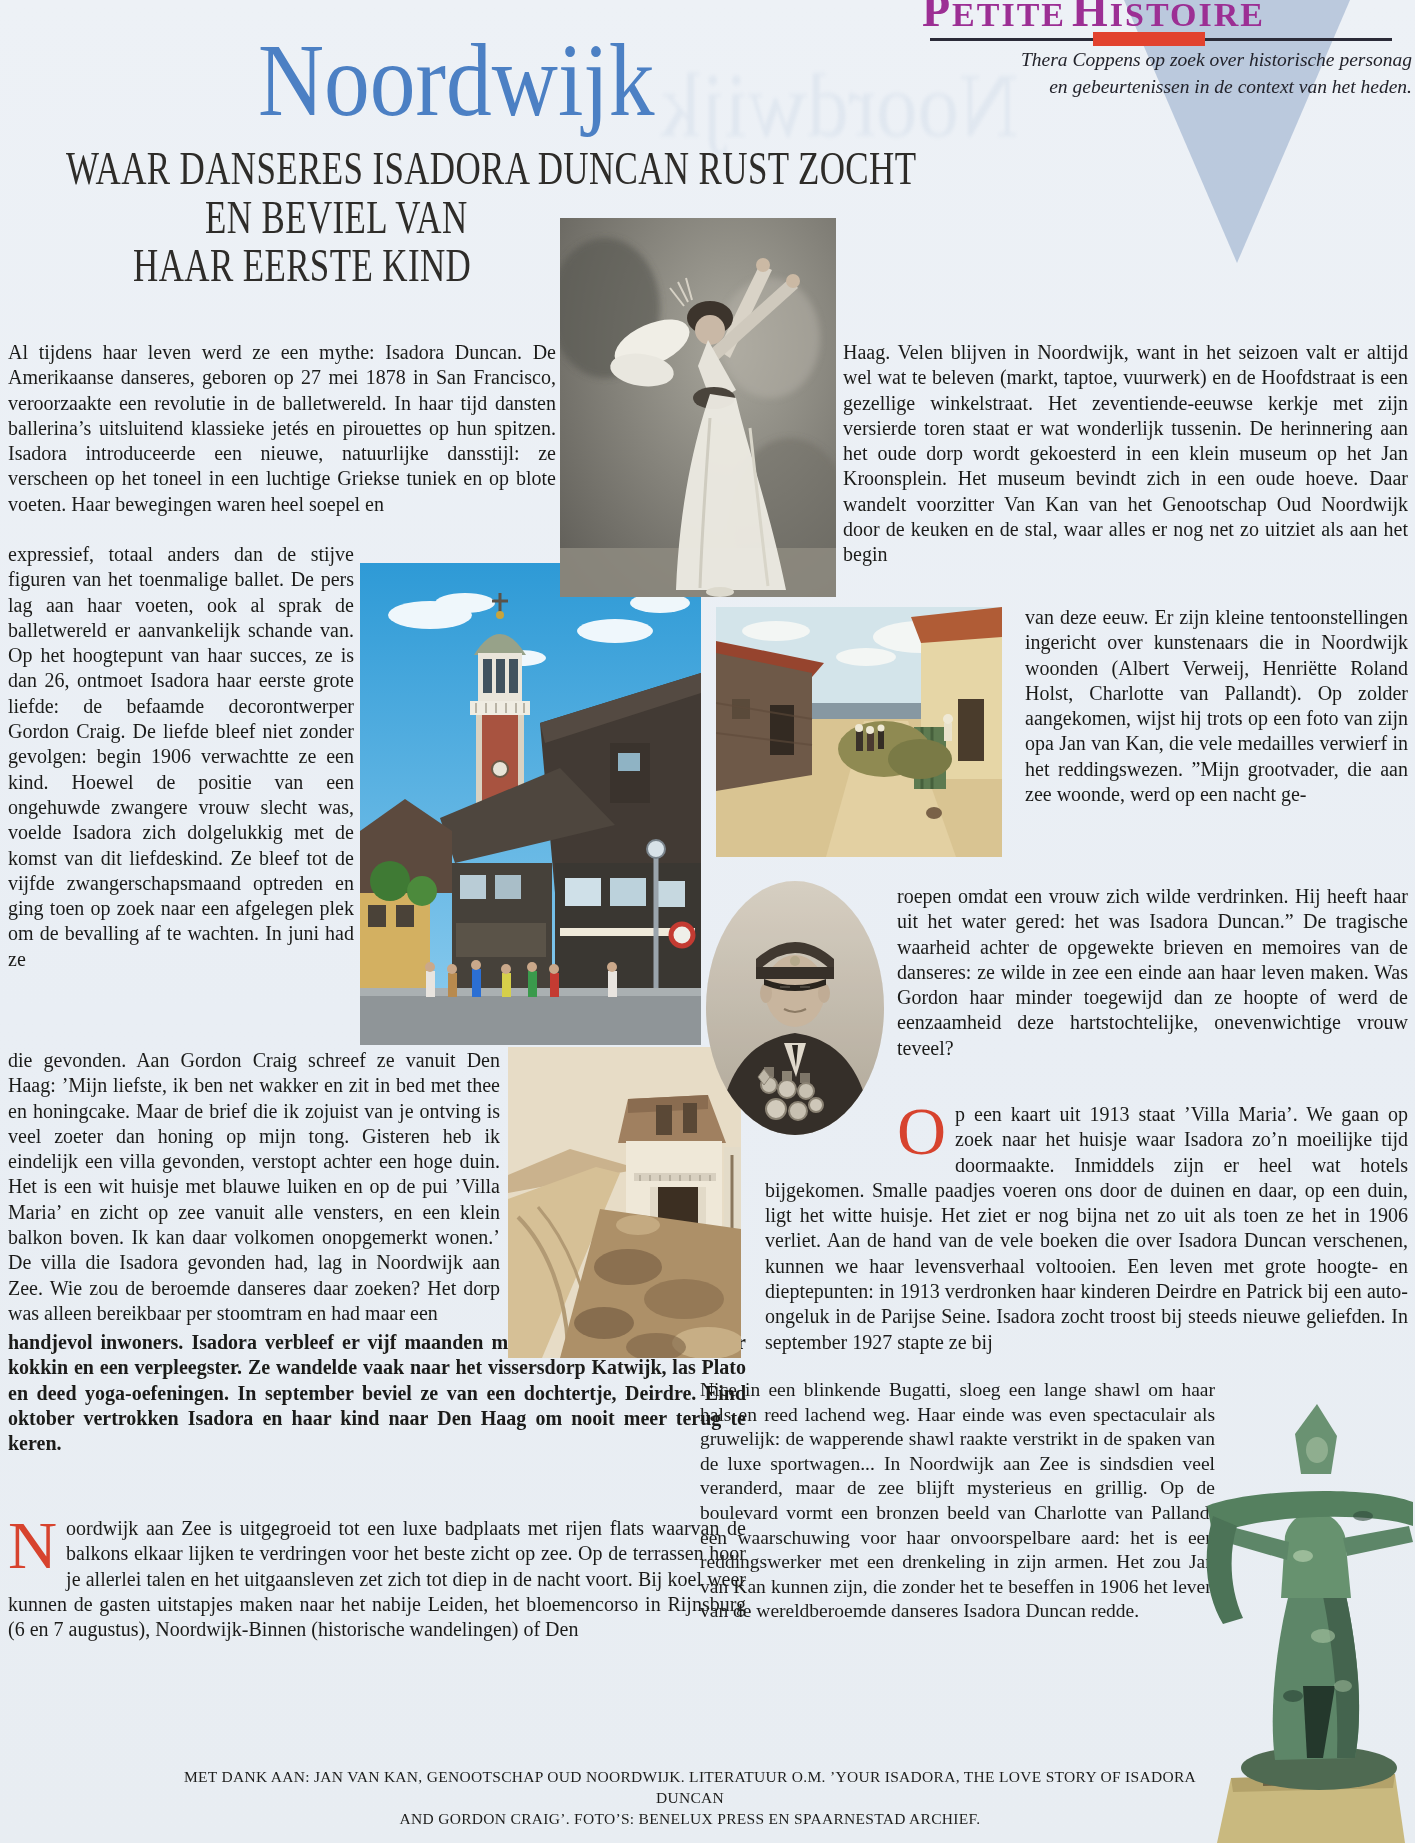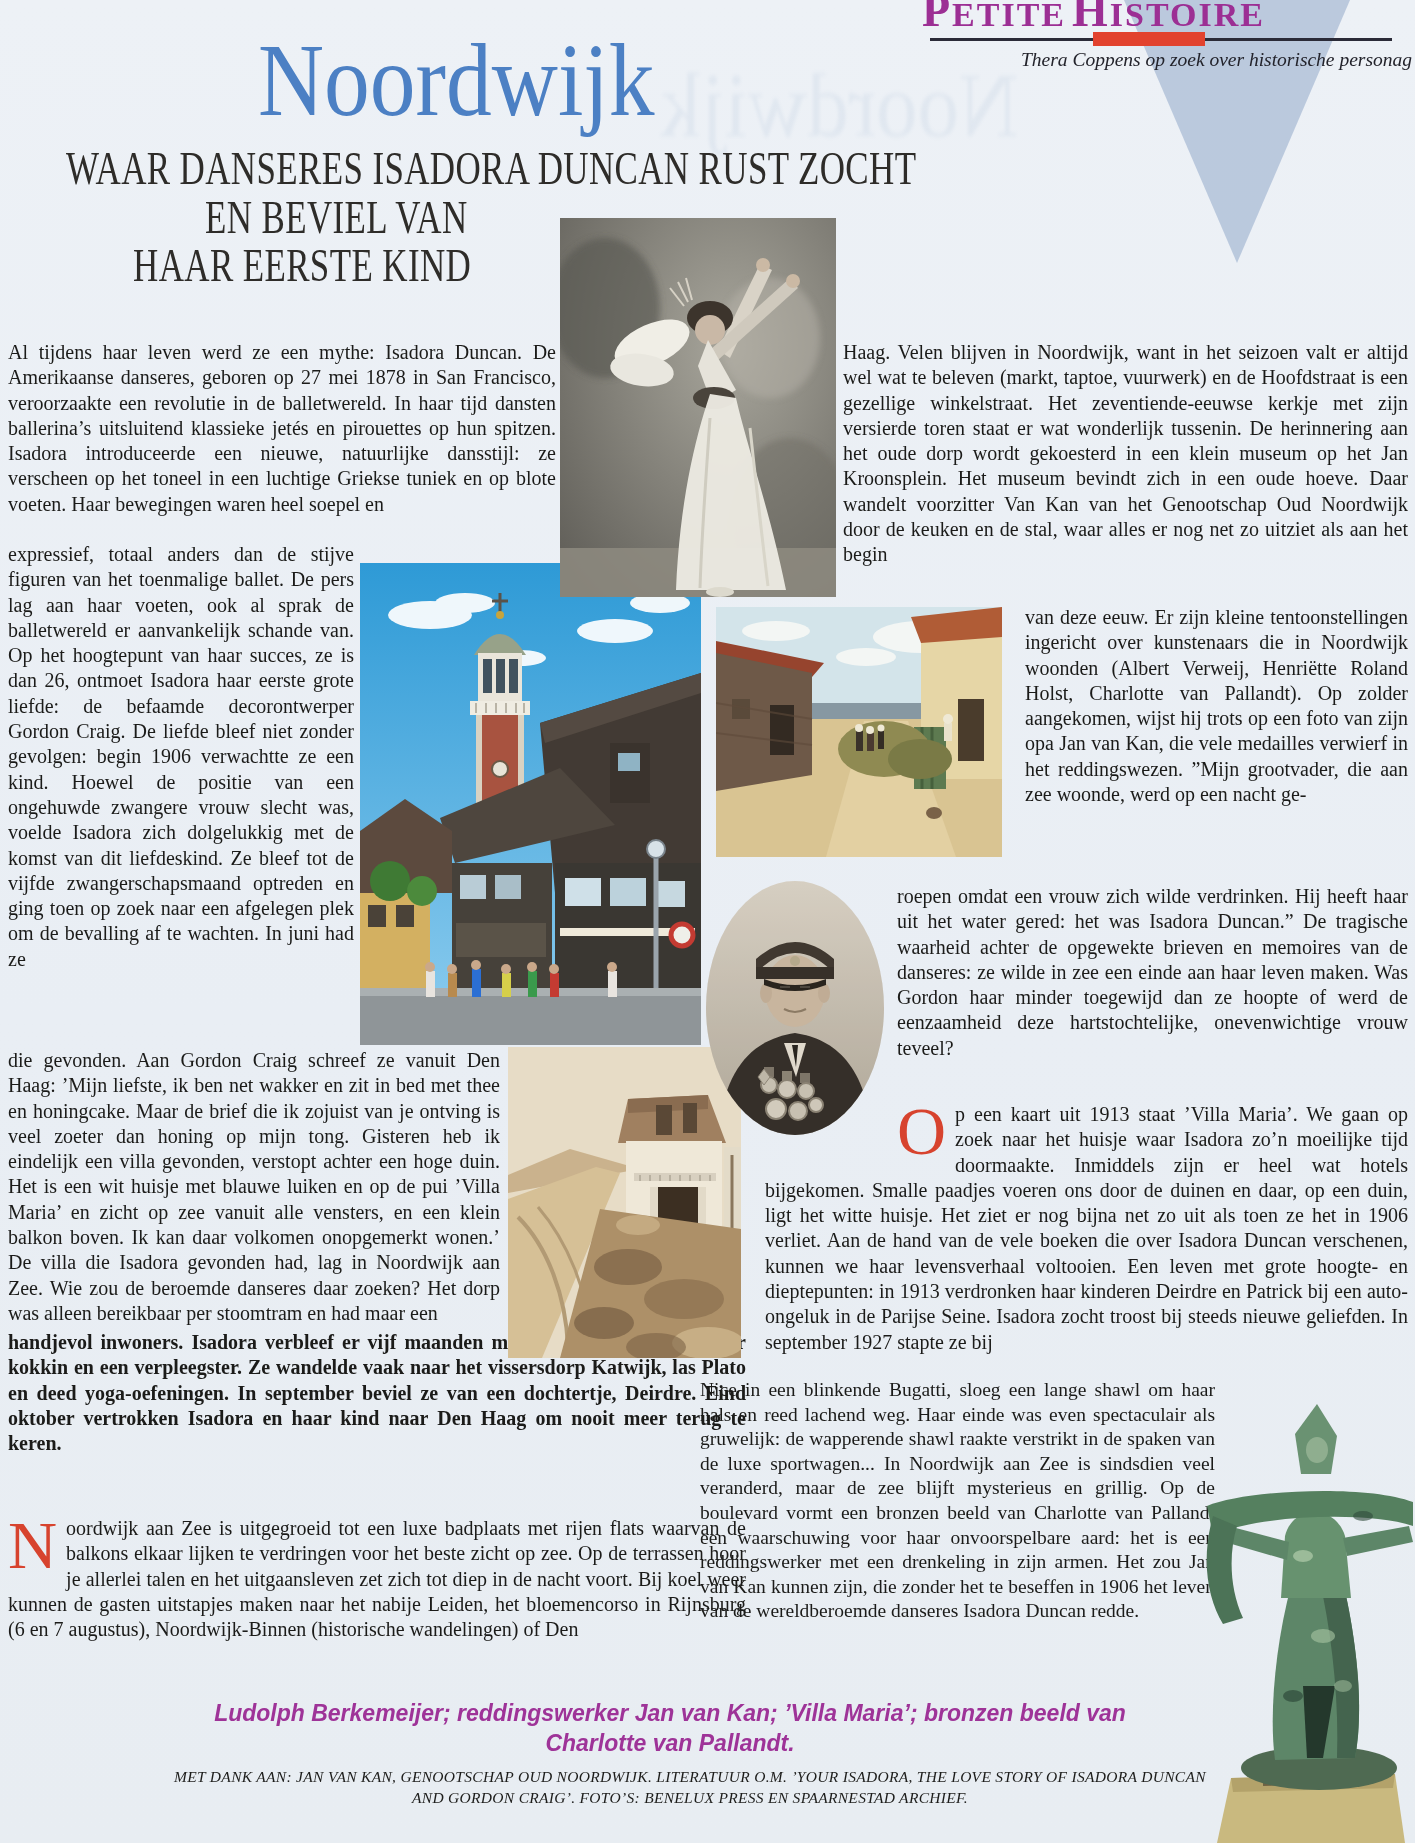--- a/index.html
+++ b/index.html
@@ -27,38 +27,39 @@
   .hl{color:#2e2c29;font-family:"Liberation Serif",serif;font-size:46px;line-height:1.04;
       transform:scaleX(.76);transform-origin:0 0;white-space:nowrap;letter-spacing:.5px;}
   .dropcap{float:left;color:#d7432e;font-family:"Liberation Serif",serif;
            font-size:68px;line-height:53px;margin:3px 9px 0 0;}
   .oval-spacer{float:left;width:132px;height:54px;}
   .figure{position:absolute;}
   .figure svg{display:block;}
   .caption{color:#9e3398;font-family:"Liberation Sans",sans-serif;font-weight:700;
            font-style:italic;font-size:23px;line-height:30px;text-align:center;}
   .credits{color:#1d1d1b;font-family:"Liberation Serif",serif;font-size:15.5px;
-           line-height:21px;text-align:center;letter-spacing:.3px;font-style:italic;}
+           line-height:21px;text-align:center;letter-spacing:.3px;}
 </style>
 </head>
 <body>
 
 <svg class="abs" style="left:1050px;top:0;z-index:0;" width="365" height="280" viewBox="0 0 365 280">
   <polygon points="74,0 300,0 187,263" fill="#b5c4da" opacity="0.9"></polygon>
 </svg>
 
 <div class="abs logo" style="left:922px;top:-16px;z-index:2;">
   <span class="lg-big">P</span><span class="lg-small">ETITE</span>
   <span class="lg-big">H</span><span class="lg-small">ISTOIRE</span>
 </div>
 <div class="abs rule" style="left:930px;top:38px;width:462px;z-index:2;"></div>
 <div class="abs rule-red" style="left:1093px;top:32px;width:112px;height:14px;z-index:3;"></div>
 
 <div class="abs tagline" style="left:860px;top:46px;width:552px;z-index:2;">
   <div>Thera Coppens op zoek over historische personag</div>
+  <div>en gebeurtenissen in de context van het heden.</div>
 </div>
 
 <div class="abs ghost" style="left:640px;top:52px;z-index:0;">Noordwijk</div>
 
 <div class="abs title" style="left:258px;top:28px;z-index:2;">Noordwijk</div>
 
 <div class="abs hl" style="left:66px;top:145px;">WAAR DANSERES ISADORA DUNCAN RUST ZOCHT</div>
 <div class="abs hl" style="left:205px;top:194px;">EN BEVIEL VAN</div>
 <div class="abs hl" style="left:133px;top:242px;">HAAR EERSTE KIND</div>
 
@@ -381,19 +382,18 @@
 
 <div class="abs bt" style="left:897px;top:884px;width:511px;">roepen omdat een vrouw zich wilde verdrinken. Hij heeft haar uit het water gered: het was Isadora Duncan.” De tragische waarheid achter de opgewekte brieven en memoires van de danseres: ze wilde in zee een einde aan haar leven maken. Was Gordon haar minder toegewijd dan ze hoopte of werd de eenzaamheid deze hartstochtelijke, onevenwichtige vrouw teveel?</div>
 
 <div class="abs bt" style="left:765px;top:1102px;width:643px;">
   <span class="oval-spacer"></span><span class="dropcap">O</span><span>p een kaart uit 1913 staat ’Villa Maria’. We gaan op zoek naar het huisje waar Isadora zo’n moeilijke tijd doormaakte. Inmiddels zijn er heel wat hotels bijgekomen. Smalle paadjes voeren ons door de duinen en daar, op een duin, ligt het witte huisje. Het ziet er nog bijna net zo uit als toen ze het in 1906 verliet. Aan de hand van de vele boeken die over Isadora Duncan verschenen, kunnen we haar levensverhaal voltooien. Een leven met grote hoogte- en dieptepunten: in 1913 verdronken haar kinderen Deirdre en Patrick bij een auto-ongeluk in de Parijse Seine. Isadora zocht troost bij steeds nieuwe geliefden. In september 1927 stapte ze bij</span>
 </div>
 
 <div class="abs bt" style="left:700px;top:1378px;width:515px;font-size:19.5px;line-height:24.6px;">Nice in een blinkende Bugatti, sloeg een lange shawl om haar hals en reed lachend weg. Haar einde was even spectaculair als gruwelijk: de wapperende shawl raakte verstrikt in de spaken van de luxe sportwagen... In Noordwijk aan Zee is sindsdien veel veranderd, maar de zee blijft mysterieus en grillig. Op de boulevard vormt een bronzen beeld van Charlotte van Pallandt een waarschuwing voor haar onvoorspelbare aard: het is een reddingswerker met een drenkeling in zijn armen. Het zou Jan van Kan kunnen zijn, die zonder het te beseffen in 1906 het leven van de wereldberoemde danseres Isadora Duncan redde.</div>
 
 <div class="abs caption" style="left:165px;top:1698px;width:1010px;">
-  <div>Ludolph Berkemeijer; reddingswerker Jan van Kan; ’Villa Maria’; bronzen beeld van Charlotte van Pallandt.</div>
 </div>
 
 <div class="abs credits" style="left:165px;top:1766px;width:1050px;">
   <div>MET DANK AAN: JAN VAN KAN, GENOOTSCHAP OUD NOORDWIJK. LITERATUUR O.M. ’YOUR ISADORA, THE LOVE STORY OF ISADORA DUNCAN</div>
   <div>AND GORDON CRAIG’. FOTO’S: BENELUX PRESS EN SPAARNESTAD ARCHIEF.</div>
 </div>
 
 </body></html>

